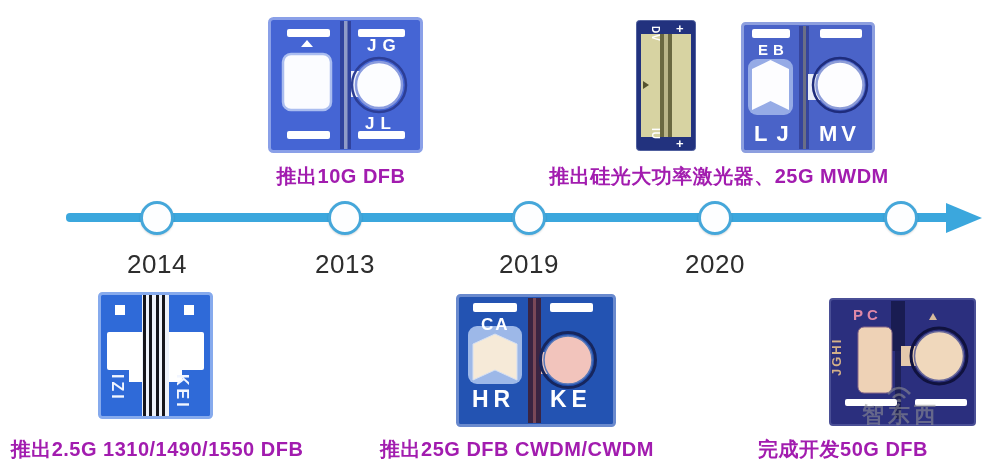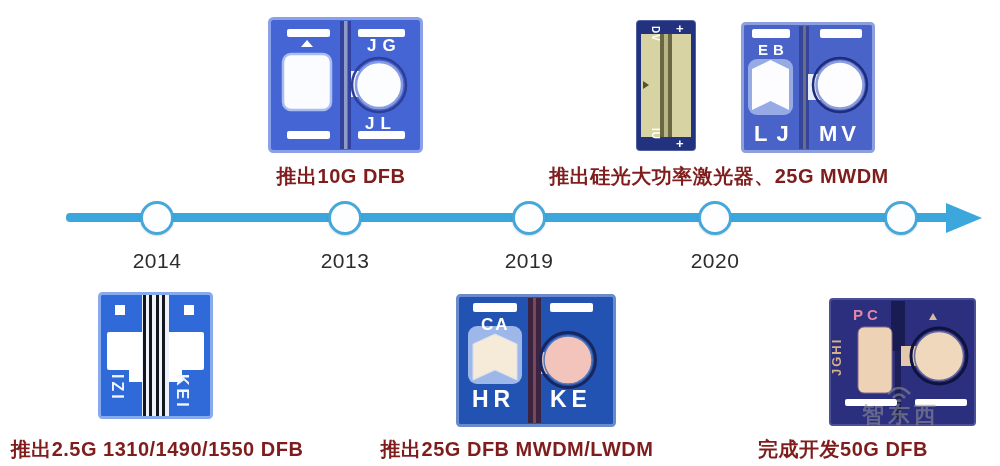--- a/index.html
+++ b/index.html
@@ -19,26 +19,26 @@
     border-top:15px solid transparent; border-bottom:15px solid transparent;
     border-left:36px solid #3ba7dd;
   }
   .tl-node {
     position:absolute; top:201px; width:34px; height:34px; border-radius:50%;
     background:#fdfeff; border:3px solid #45a7da;
     box-shadow:0 1px 2px rgba(0,0,0,0.15);
   }
   .year {
     position:absolute; top:249px; width:100px; text-align:center;
-    font-size:21px; font-weight:500; color:#2d2d2d; letter-spacing:0.5px;
+    font-size:26px; font-weight:500; color:#2d2d2d; letter-spacing:0.5px;
   }
   
   .evt {
     position:absolute; width:420px; text-align:center;
-    font-size:20px; font-weight:600; color:#7f1d1d; letter-spacing:0.5px;
+    font-size:20px; font-weight:600; color:#a21caf; letter-spacing:0.5px;
     white-space:nowrap;
   }
   
   .chip { position:absolute; }
   .chip text { font-family:"Liberation Sans","DejaVu Sans",sans-serif; font-weight:bold; }
   
   .watermark {
     position:absolute; left:862px; top:400px; z-index:5;
     font-size:22px; font-weight:700; letter-spacing:4px;
     color:rgba(150,150,150,0.55); white-space:nowrap;
@@ -60,21 +60,21 @@
   <div class="tl-node" style="left:884px"></div>
 
   <div class="year" style="left:107px">2014</div>
   <div class="year" style="left:295px">2013</div>
   <div class="year" style="left:479px">2019</div>
   <div class="year" style="left:665px">2020</div>
 
   <div class="evt" style="left:131px; top:163px;">推出10G DFB</div>
   <div class="evt" style="left:509px; top:163px;">推出硅光大功率激光器、25G MWDM</div>
   <div class="evt" style="left:-53px; top:436px;">推出2.5G 1310/1490/1550 DFB</div>
-  <div class="evt" style="left:307px; top:436px;">推出25G DFB MWDM/LWDM</div>
+  <div class="evt" style="left:307px; top:436px;">推出25G DFB CWDM/CWDM</div>
   <div class="evt" style="left:633px; top:436px;">完成开发50G DFB</div>
 
   <svg class="chip" style="left:268px; top:17px;" width="155" height="136" viewBox="0 0 155 136">
     <rect x="1.5" y="1.5" width="152" height="133" rx="4" fill="#4565d4" stroke="#8aa0e8" stroke-width="3"></rect>
     <rect x="72" y="4" width="11" height="128" fill="#31439e"></rect>
     <rect x="76" y="4" width="3.5" height="128" fill="#a9b2d2" opacity="0.8"></rect>
     <g>
       <rect x="19" y="12" width="43" height="8" rx="2" fill="#ffffff"></rect>
       <rect x="90" y="12" width="47" height="8" rx="2" fill="#ffffff"></rect>
       <rect x="19" y="114" width="43" height="8" rx="2" fill="#ffffff"></rect>

